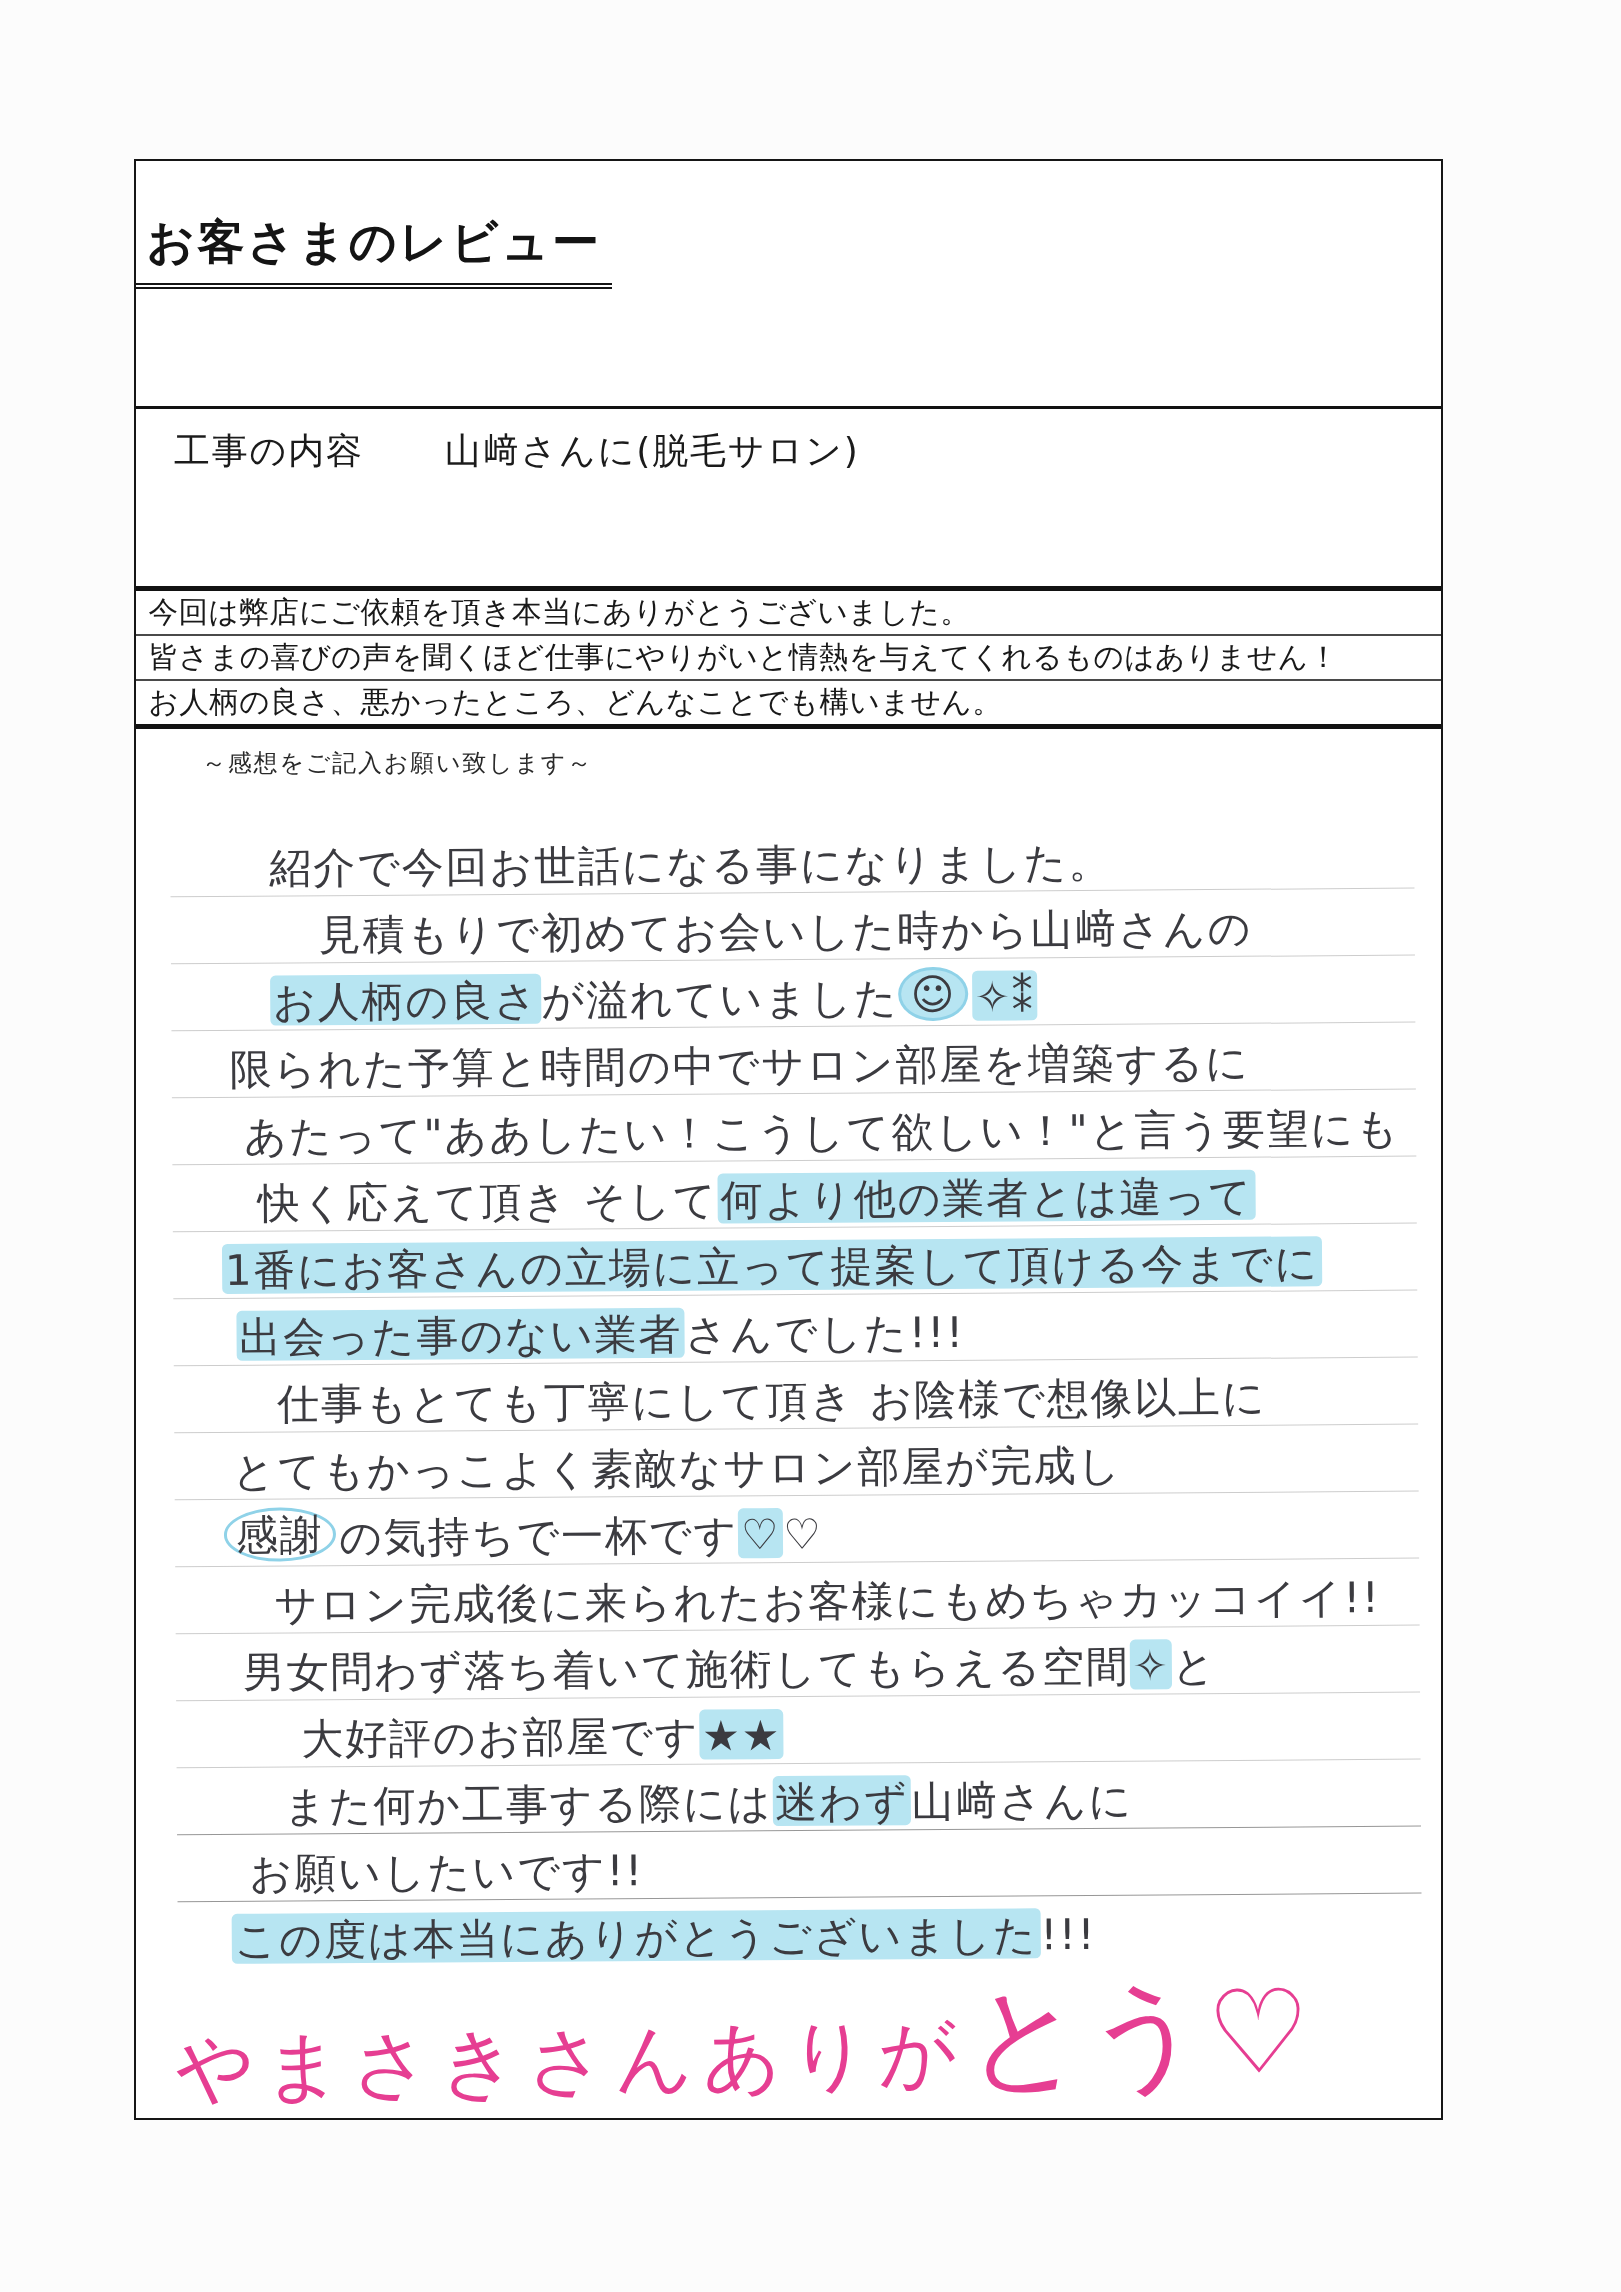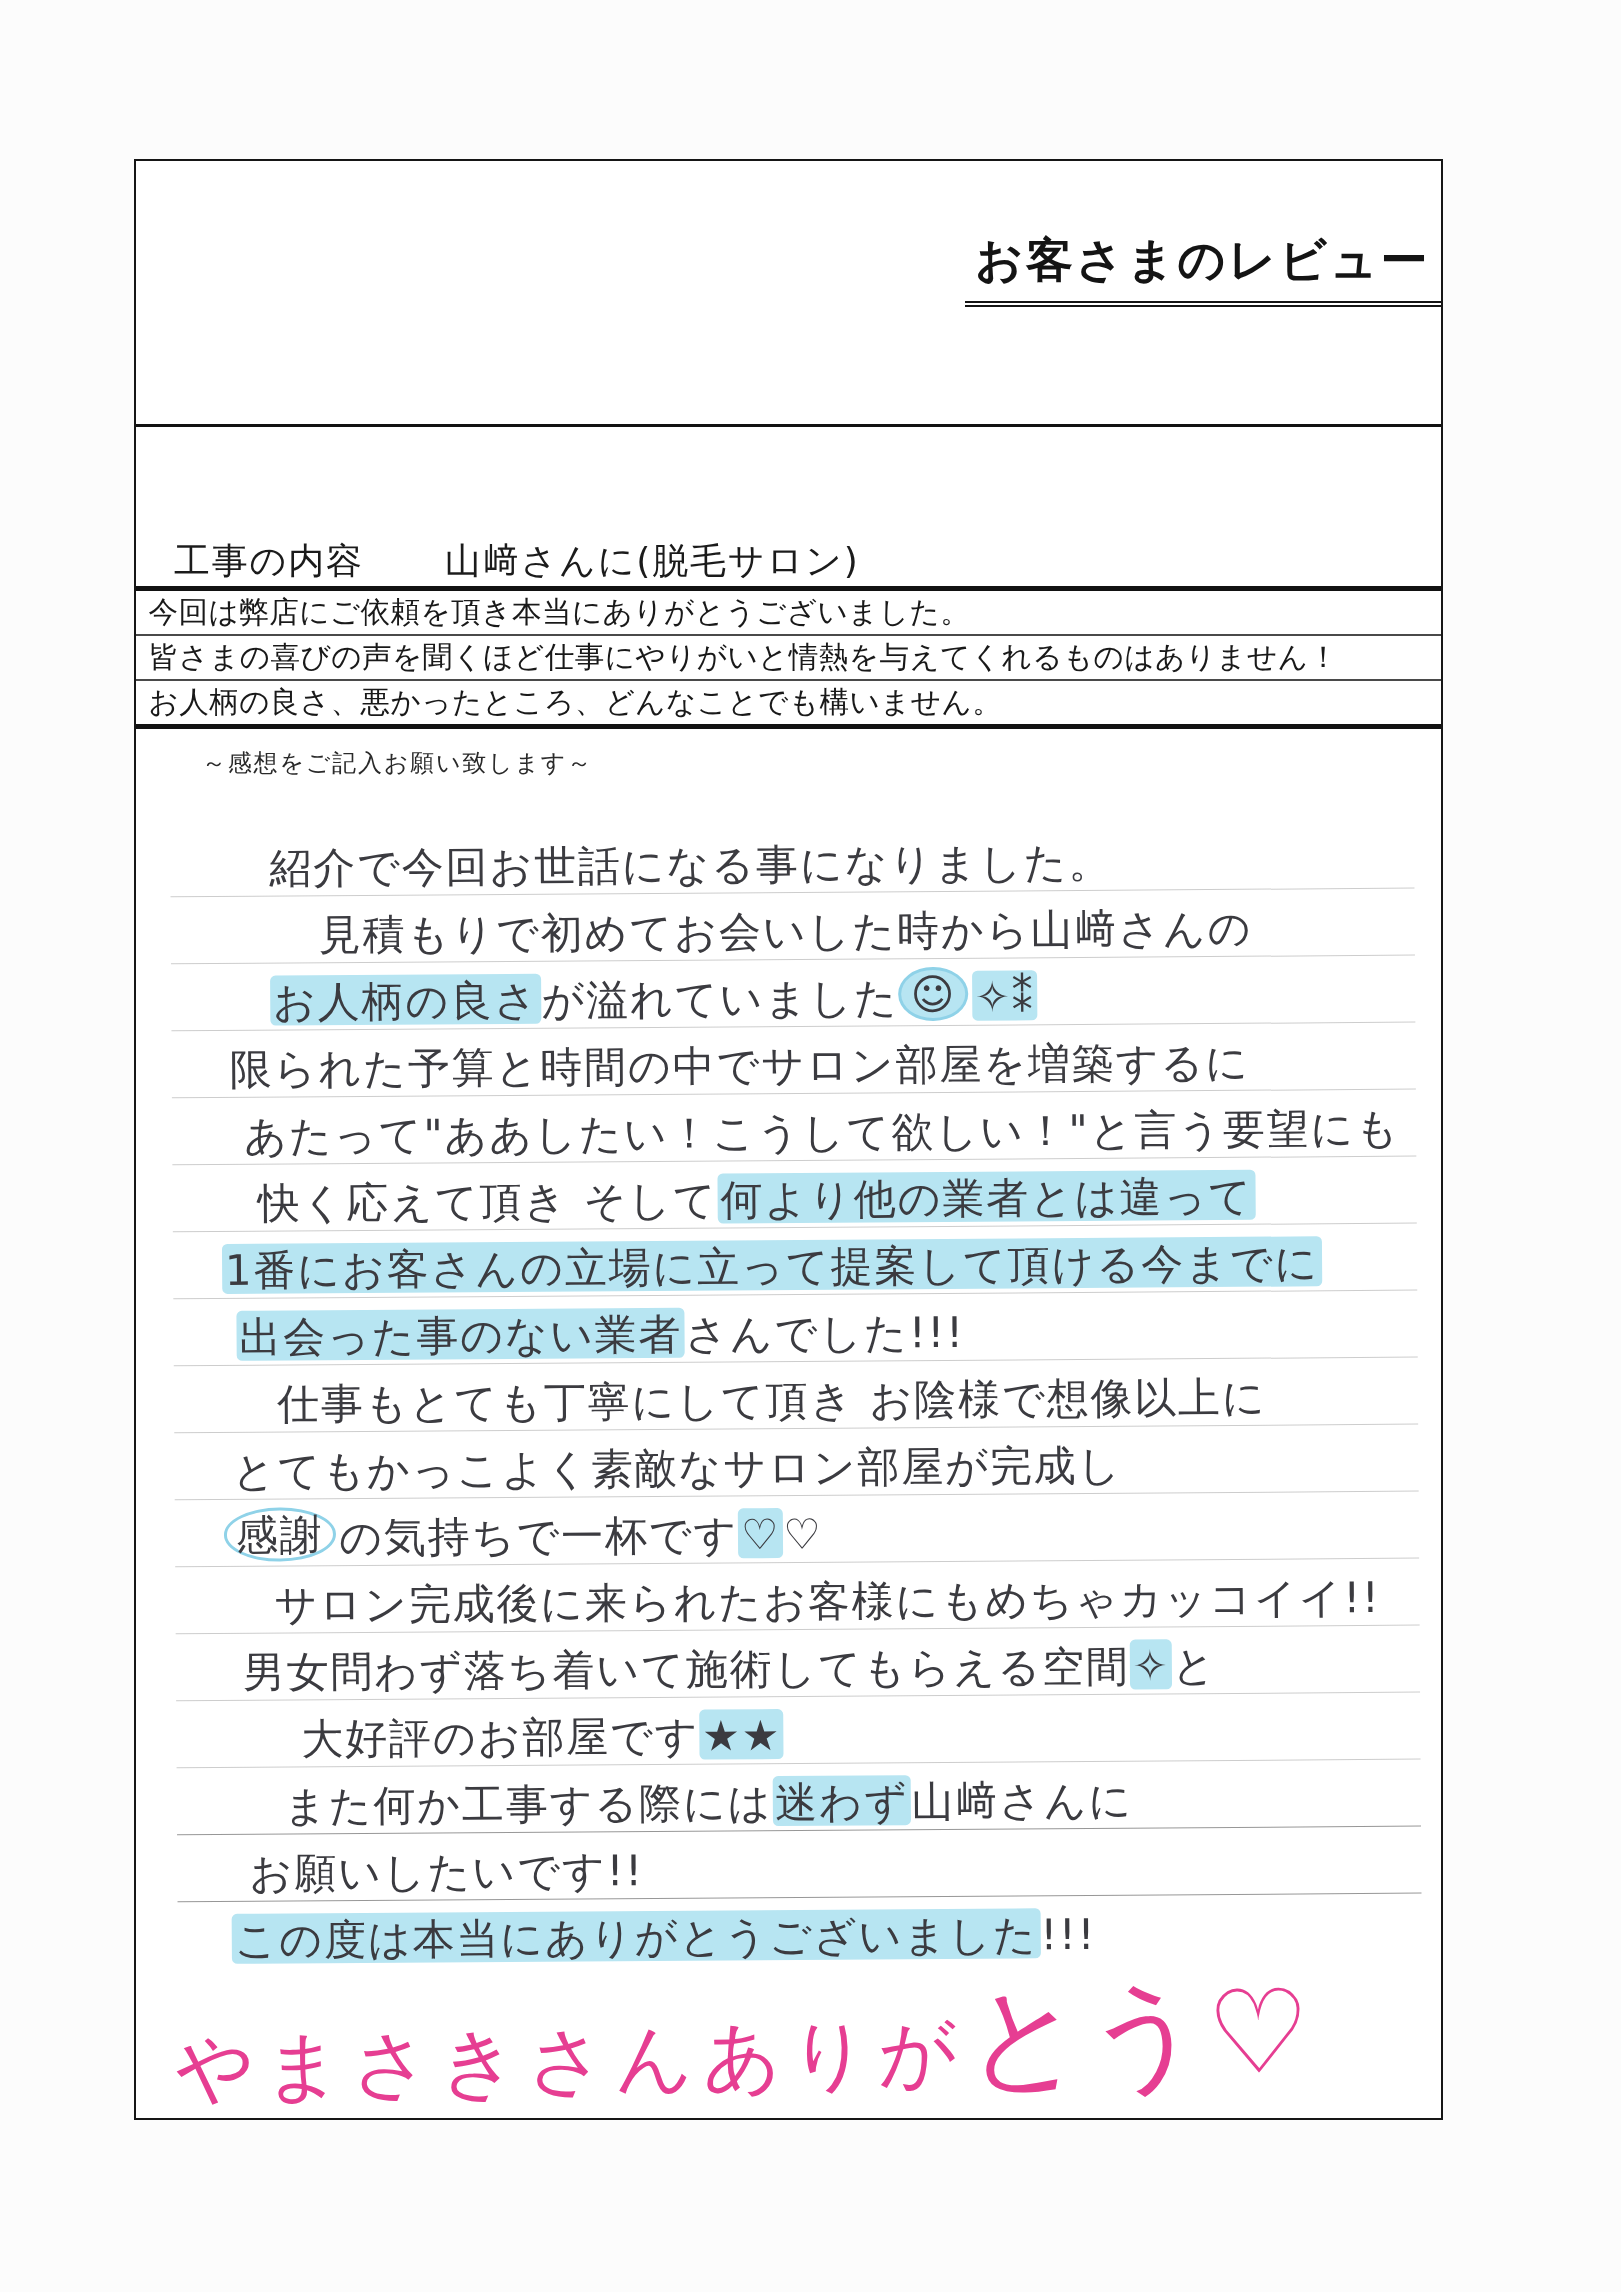--- a/index.html
+++ b/index.html
@@ -9,32 +9,32 @@
     font-family:"DejaVu Sans","Liberation Sans",sans-serif;
     color:#1a1a1a;overflow:hidden;
   }
   .box{
     position:absolute;left:134px;top:159px;width:1309px;height:1961px;
     border:2.7px solid #161616;background:#ffffff;box-sizing:border-box;
   }
   
   .title-sec{
     height:195px;border-bottom:3.6px solid #121212;box-sizing:content-box;
-    text-align:right;padding-top:68px;
+    text-align:left;padding-top:50px;
   }
   .title-sec h1{
     display:inline-block;margin:0;font-size:47px;font-weight:600;
     letter-spacing:2.7px;color:#141414;
     border-bottom:6.3px double #141414;padding:0 10.7px 9px;
   }
   
   .field-row{
     height:159px;border-bottom:5.4px solid #121212;
-    display:flex;align-items:flex-end;font-size:36px;padding-left:38px;
-    letter-spacing:1.8px;color:#1b1b1b;
+    display:flex;align-items:flex-start;font-size:36px;padding-left:38px;
+    letter-spacing:1.8px;color:#1b1b1b;margin-top:18px;
   }
   .field-row .value{margin-left:81px;}
   
   .msg-rows{border-bottom:5.4px solid #121212;text-align:right;}
   .msg-row{
     height:43px;display:flex;align-items:center;
     font-size:29.6px;padding-left:12.5px;letter-spacing:0.4px;color:#191919;
     white-space:nowrap;
   }
   .msg-row + .msg-row{border-top:2.7px double #4a4a4a;}

